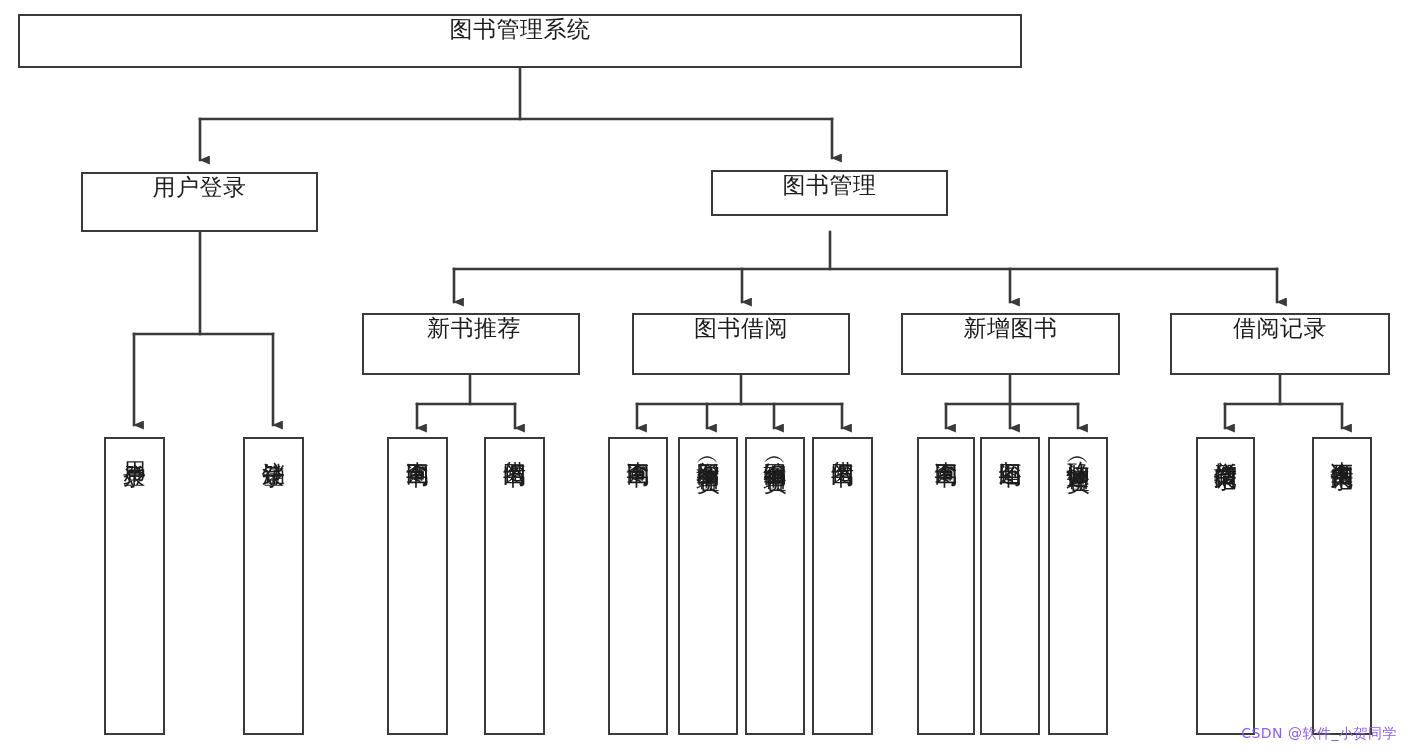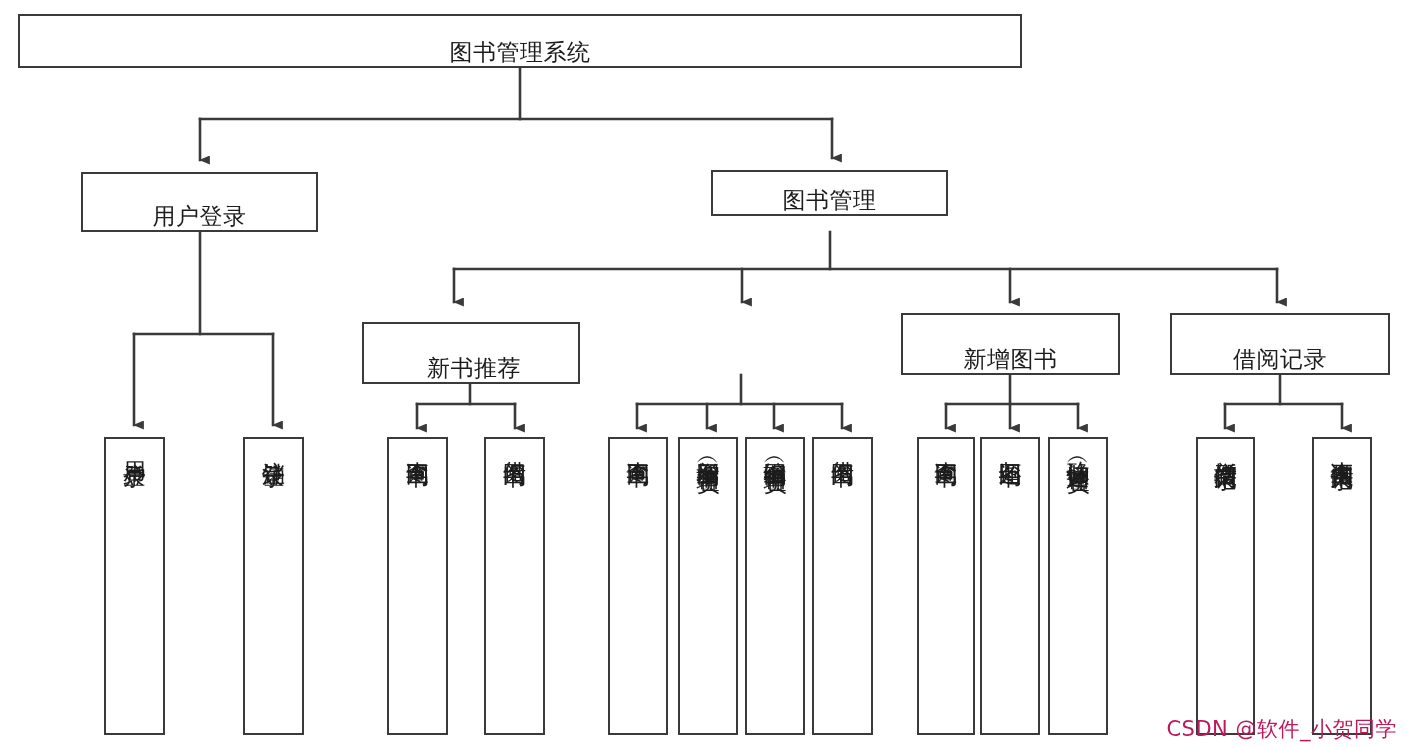--- a/index.html
+++ b/index.html
@@ -22,21 +22,21 @@
     width: 1405px;
     height: 747px;
     pointer-events: none;
   }
   .node {
     position: absolute;
     box-sizing: border-box;
     border: 2.5px solid #3a3a3a;
     background: #ffffff;
     display: flex;
-    align-items: flex-end;
+    align-items: flex-start;
     justify-content: center;
     color: #1c1c1c;
   }
   .node .label {
     display: block;
     text-align: center;
     line-height: 1.18;
     letter-spacing: 0.5px;
   }
   .node.horiz .label {
@@ -56,22 +56,22 @@
     text-orientation: upright;
     font-size: 23px;
     line-height: 1.0;
     letter-spacing: 1.5px;
     white-space: nowrap;
   }
   #watermark {
     position: absolute;
     right: 8px;
     bottom: 4px;
-    font-size: 21px;
-    color: #be185d;
+    font-size: 14px;
+    color: #8b5cf6;
     letter-spacing: 0.5px;
     white-space: nowrap;
   }
 </style>
 </head>
 <body>
 
 <div id="canvas">
 
   <svg id="connectors" viewBox="0 0 1405 747" xmlns="http://www.w3.org/2000/svg">
@@ -130,22 +130,25 @@
     <span class="label">图书管理系统</span>
   </div>
 
   <div class="node horiz" style="left:81px; top:172px; width:237px; height:60px;">
     <span class="label">用户登录</span>
   </div>
   <div class="node horiz" style="left:711px; top:170px; width:237px; height:46px;">
     <span class="label">图书管理</span>
   </div>
 
-  <div class="node horiz" style="left:362px; top:322px; width:218px; height:62px;padding-left:6px;">
+  <div class="node horiz" style="left:362px; top:313px; width:218px; height:62px;padding-left:6px;">
     <span class="label">新书推荐</span>
+  </div>
+  <div class="node horiz" style="left:632px; top:313px; width:218px; height:62px;">
+    <span class="label">图书借阅</span>
   </div>
   <div class="node horiz" style="left:901px; top:313px; width:219px; height:62px;">
     <span class="label">新增图书</span>
   </div>
   <div class="node horiz" style="left:1170px; top:313px; width:220px; height:62px;">
     <span class="label">借阅记录</span>
   </div>
 
   <div class="node vert" style="left:104px; top:437px; width:61px; height:298px;">
     <span class="label">用户登录</span>

